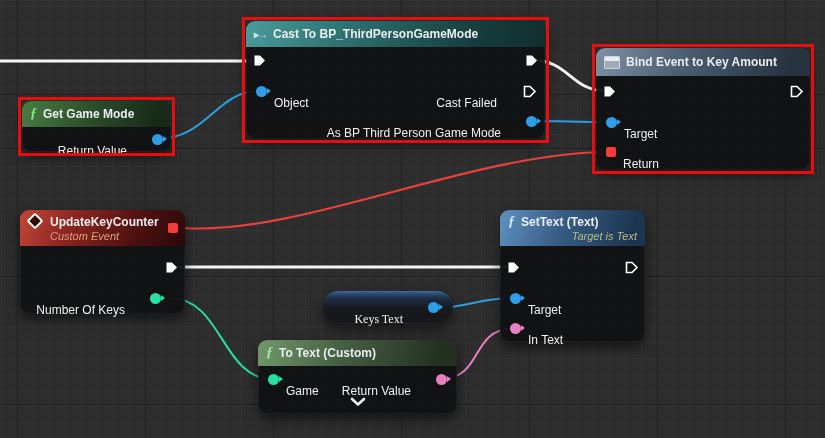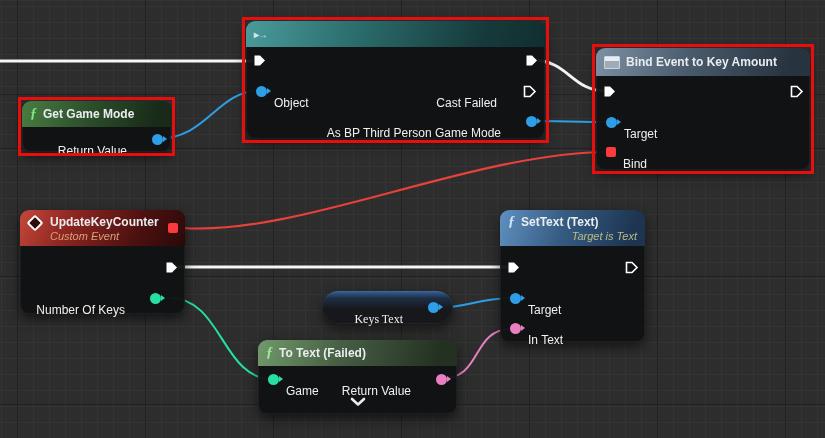--- a/index.html
+++ b/index.html
@@ -19,21 +19,21 @@
 
   .node{position:absolute;z-index:2;background:rgba(17,18,20,.96);border-radius:9px;
         box-shadow:0 5px 12px rgba(0,0,0,.55), inset 0 0 0 1px rgba(255,255,255,.05);}
   .pill{border-radius:17px;background:
         linear-gradient(180deg,rgba(80,160,255,.55) 0%,rgba(45,100,175,.28) 22%,rgba(10,10,12,0) 55%),#17181b; font-family: Liberation Serif, serif;}
   .sel{position:absolute;left:-4px;top:-4px;right:-4px;bottom:-4px;border:3px solid #e90e0e;z-index:4;pointer-events:none;}
 
   .hdr{display:flex;align-items:center;gap:6px;padding:0 8px;border-radius:9px 9px 0 0;
        color:#e9edef;font-weight:bold;font-size:12px;white-space:nowrap;}
   .hdr2{border-radius:9px 9px 0 0;padding:5px 8px 4px 8px;color:#e9edef;font-size:12px;white-space:nowrap;}
-  .hdr2 .trow{display:flex;align-items:flex-end;gap:6px;font-weight:bold;}
+  .hdr2 .trow{display:flex;align-items:flex-start;gap:6px;font-weight:bold;}
   .hdr2 .sub{font-weight:normal;font-style:italic;font-size:11px;margin:1px 0 0 22px;}
   .hdr-cast{background:linear-gradient(105deg,#4a9b9b 0%,#2b6b6b 38%,#163b3c 78%,#112e2f 100%);}
   .hdr-fngreen{background:linear-gradient(105deg,#4a7d42 0%,#2d4e2b 45%,#182a18 90%);}
   .hdr-bind{background:linear-gradient(105deg,#7e91a4 0%,#4a5c6e 42%,#27333f 90%);}
   .hdr-event{background:linear-gradient(115deg,#c5483a 0%,#8e2621 30%,#4a100f 72%,#2b0909 100%);}
   .hdr-settext{background:linear-gradient(105deg,#5f90c0 0%,#375d84 42%,#1d3551 90%);}
   .hdr-totext{background:linear-gradient(105deg,#71996b 0%,#465e43 42%,#243122 90%);}
   .sub-event{color:#d8a07b;}
   .sub-settext{color:#b9bd87;text-align:right;}
 
@@ -74,20 +74,21 @@
     <path d="M436,308 C465,308 480,298 512,298" stroke="#2e9fe6" stroke-width="2" fill="none"></path>
     <path d="M183,228 C300,236 470,153 608,152" stroke="#e8413c" stroke-width="2.2" fill="none"></path>
     <path d="M170,298 C222,298 222,379 272,379" stroke="#27dfa2" stroke-width="2" fill="none"></path>
     <path d="M440,379 C484,379 470,329 512,329" stroke="#e87fc0" stroke-width="2" fill="none"></path>
   </svg>
 
   <div class="node" style="left:246px;top:21px;width:299px;height:118px">
     <div class="sel"></div>
     <div class="hdr hdr-cast" style="height:26px">
       <span class="casticon">▸→</span>
+      <span>Cast To BP_ThirdPersonGameMode</span>
     </div>
     <div class="prow" style="left:6px;top:28px">
       <span class="epin">
           <svg width="15" height="15" viewBox="0 0 15 15">
             <path d="M2.5 2.5h5.5l5 5-5 5H2.5z"></path>
           </svg>
         </span>
     </div>
     <div class="prow r" style="right:6px;top:28px">
       <span class="epin">
@@ -145,21 +146,21 @@
             <path d="M2.5 2.5h5.5l5 5-5 5H2.5z"></path>
           </svg>
         </span>
     </div>
     <div class="prow" style="left:10px;top:63px">
       <span class="dot c-blue"></span>
       <span class="lbl">Target</span>
     </div>
     <div class="prow" style="left:10px;top:93px">
       <span class="sq"></span>
-      <span class="lbl">Bind</span>
+      <span class="lbl">Return</span>
     </div>
   </div>
 
   <div class="node" style="left:20px;top:210px;width:165px;height:104px">
     <div class="hdr2 hdr-event">
       <div class="trow">
         <span class="diamond"></span>
         <span>UpdateKeyCounter</span>
       </div>
       <div class="sub sub-event">Custom Event</div>
@@ -213,21 +214,21 @@
   <div class="node pill" style="left:322px;top:291px;width:131px;height:33px">
     <div class="prow r" style="right:14px;top:5px">
       <span class="dot c-blue"></span>
       <span class="lbl">Keys Text</span>
     </div>
   </div>
 
   <div class="node" style="left:258px;top:340px;width:199px;height:74px">
     <div class="hdr hdr-totext" style="height:26px">
       <span class="fnicon fn-lgreen">ƒ</span>
-      <span>To Text (Failed)</span>
+      <span>To Text (Custom)</span>
     </div>
     <div class="prow" style="left:10px;top:28px">
       <span class="dot c-green"></span>
       <span class="lbl">Game</span>
     </div>
     <div class="prow r" style="right:10px;top:28px">
       <span class="dot c-pink"></span>
       <span class="lbl">Return Value</span>
     </div>
     <span class="chev">

